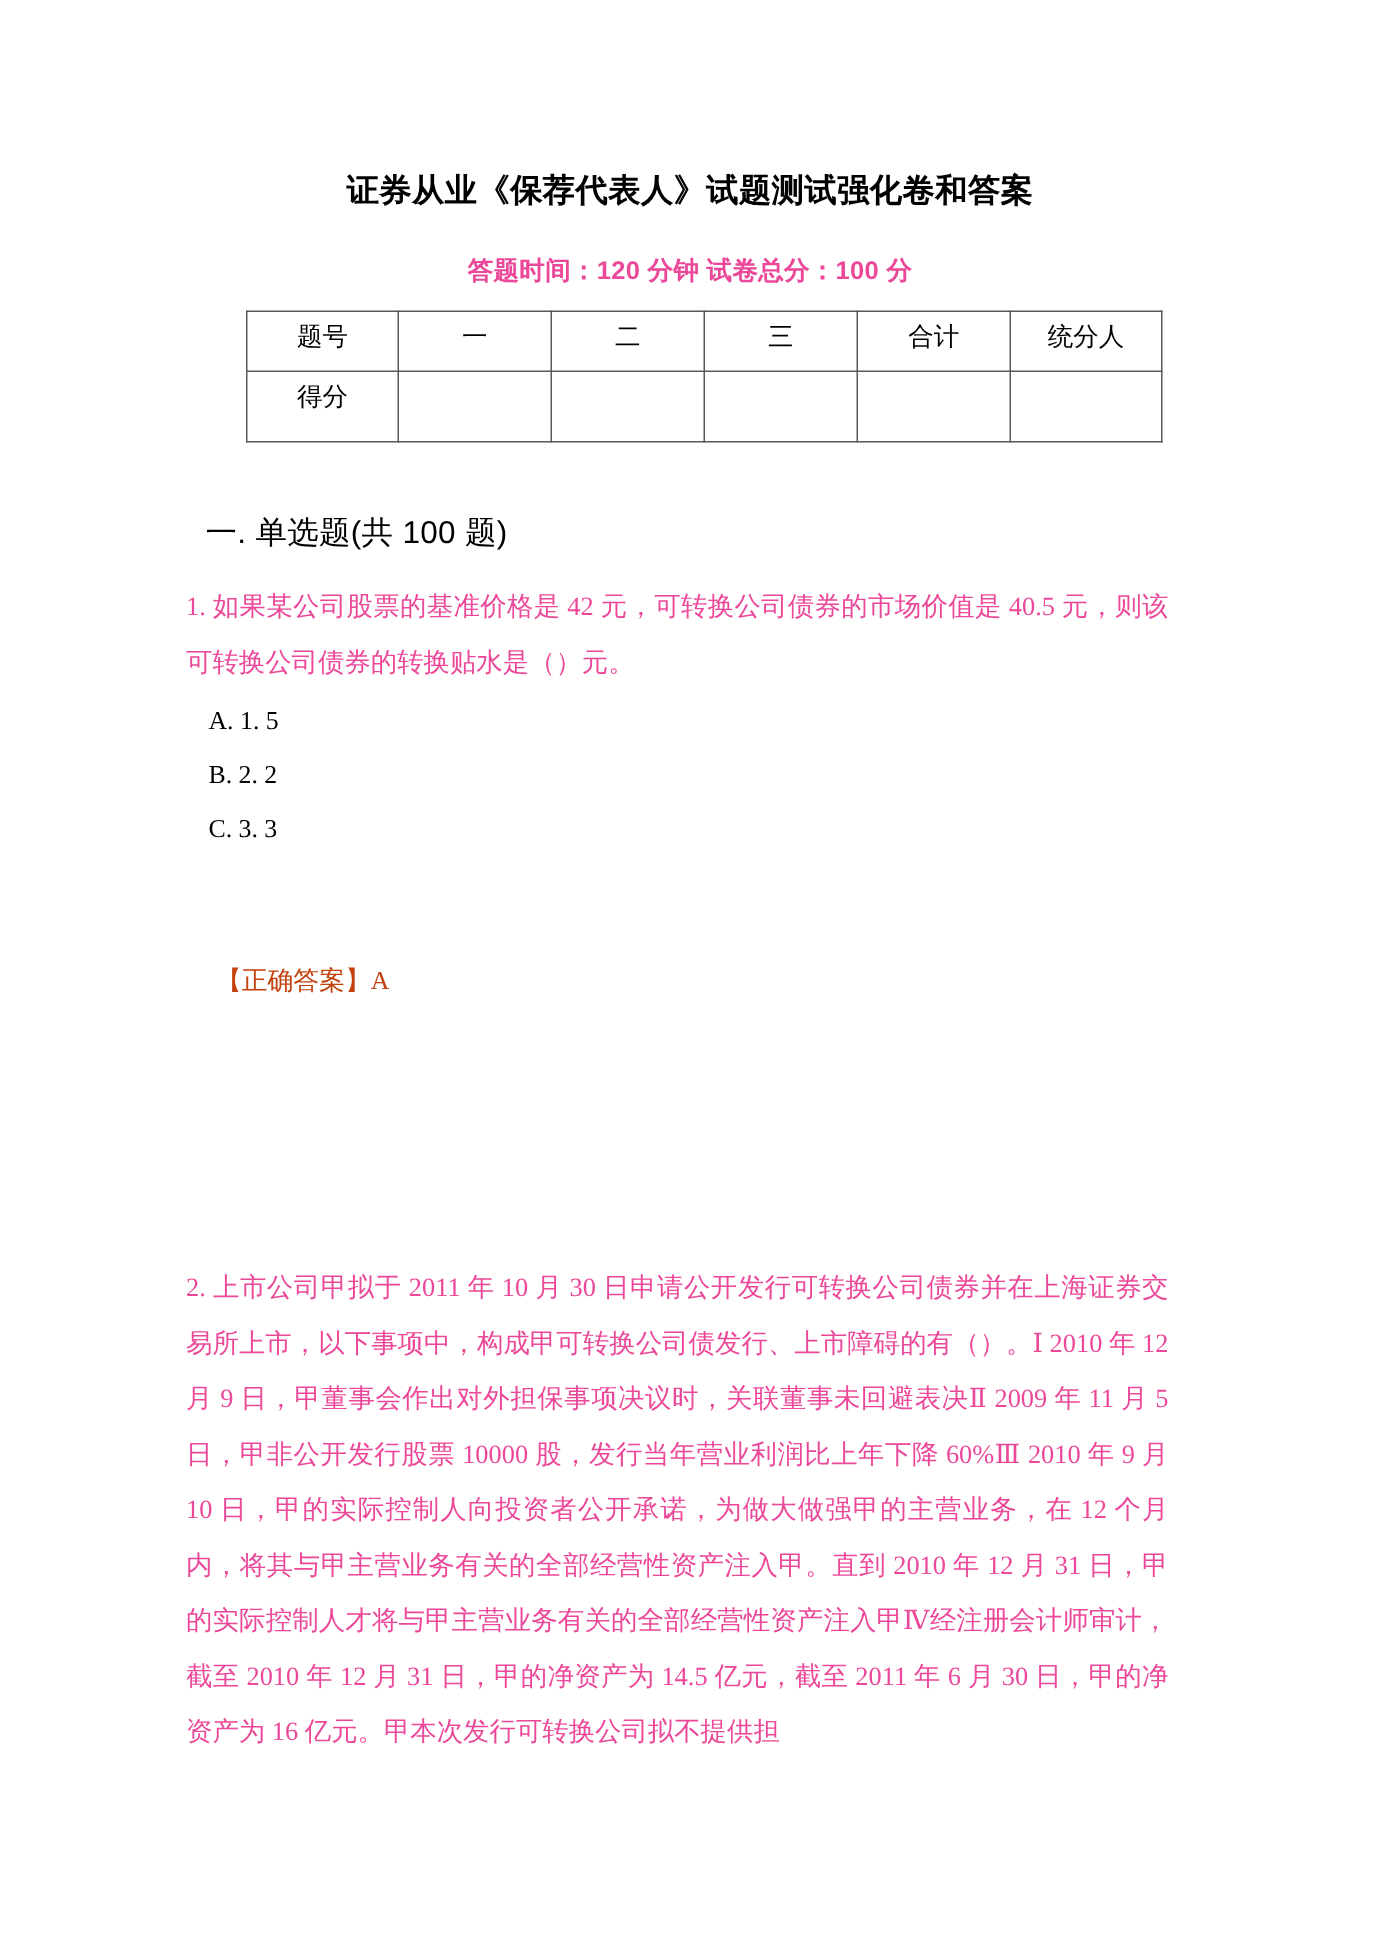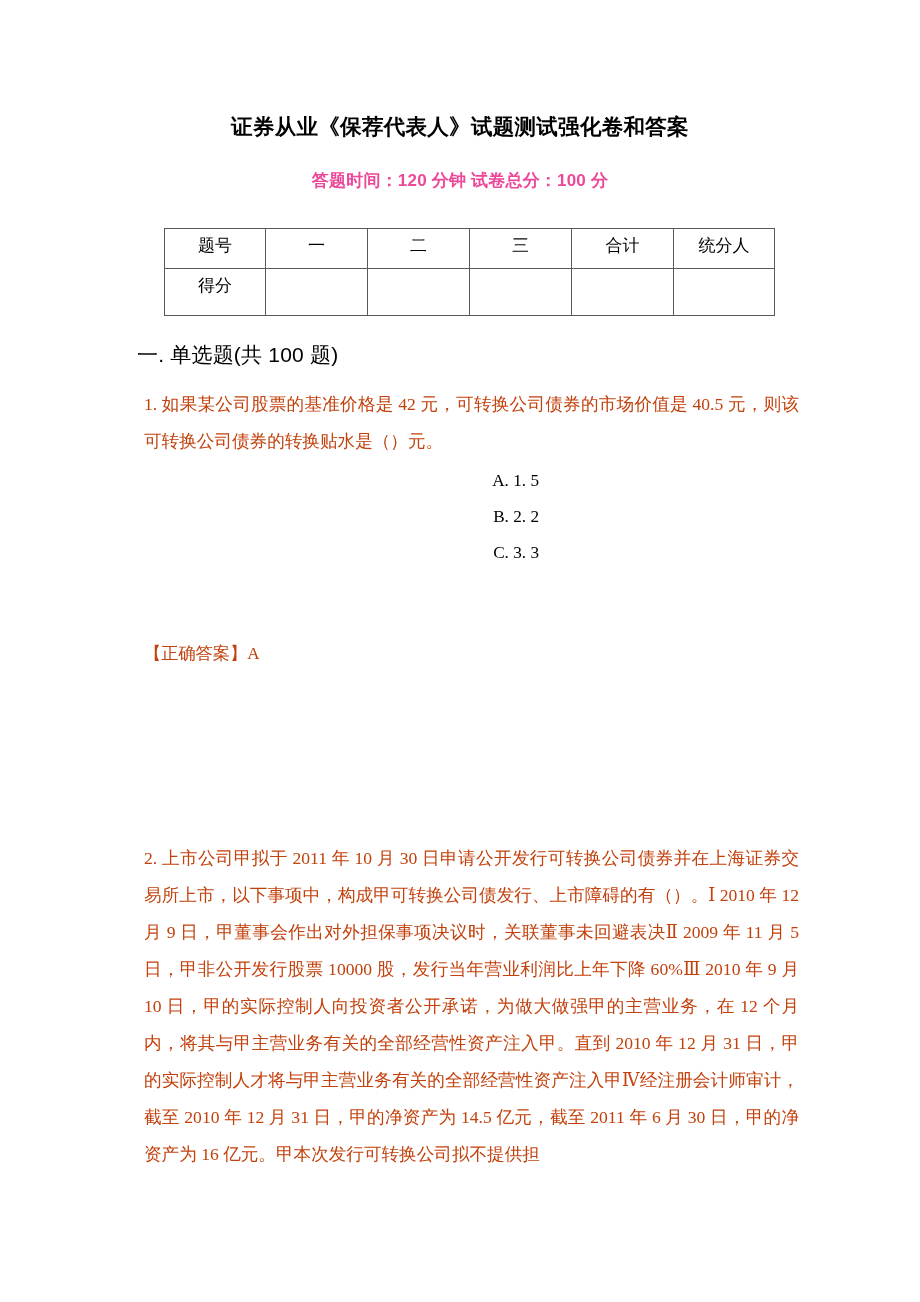--- a/index.html
+++ b/index.html
@@ -53,21 +53,20 @@
   .score-table-wrap {
     position: absolute;
     top: 207px;
     left: 164px;
     width: 592px;
   }
   table.score-table {
     border-collapse: collapse;
     width: 592px;
     table-layout: fixed;
-    margin-top: 21px;
   }
   table.score-table td {
     border: 1px solid #555a5e;
     font-family: "Liberation Sans", "DejaVu Sans", sans-serif;
     font-size: 17px;
     text-align: center;
     vertical-align: top;
     padding-top: 5px;
     color: #000;
   }
@@ -88,40 +87,40 @@
     font-family: "Liberation Sans", "DejaVu Sans", sans-serif;
     font-size: 21px;
     color: #000;
     letter-spacing: 0.2px;
     text-align: right;
   }
 
   
   .q-block {
     position: absolute;
-    left: 144px;
+    left: 124px;
     width: 655px;
     font-size: 17.6px;
     line-height: 37px;
     text-align: justify;
     text-justify: inter-ideograph;
-    color: #c2410c;
+    color: #ec4899;
   }
   #question-1 { top: 386px; }
   #question-2 { top: 840px; }
 
   .opt-list {
     position: absolute;
     left: 139px;
     width: 400px;
     font-size: 17.2px;
     line-height: 36px;
     color: #000;
   }
-  #q1-options { top: 463px; text-align: right; }
+  #q1-options { top: 463px; }
 
   .answer-line {
     position: absolute;
     left: 144px;
     font-size: 17.2px;
     color: #c2410c;
   }
   #q1-answer { top: 641px; }
 
   .opt-row { white-space: pre; }

